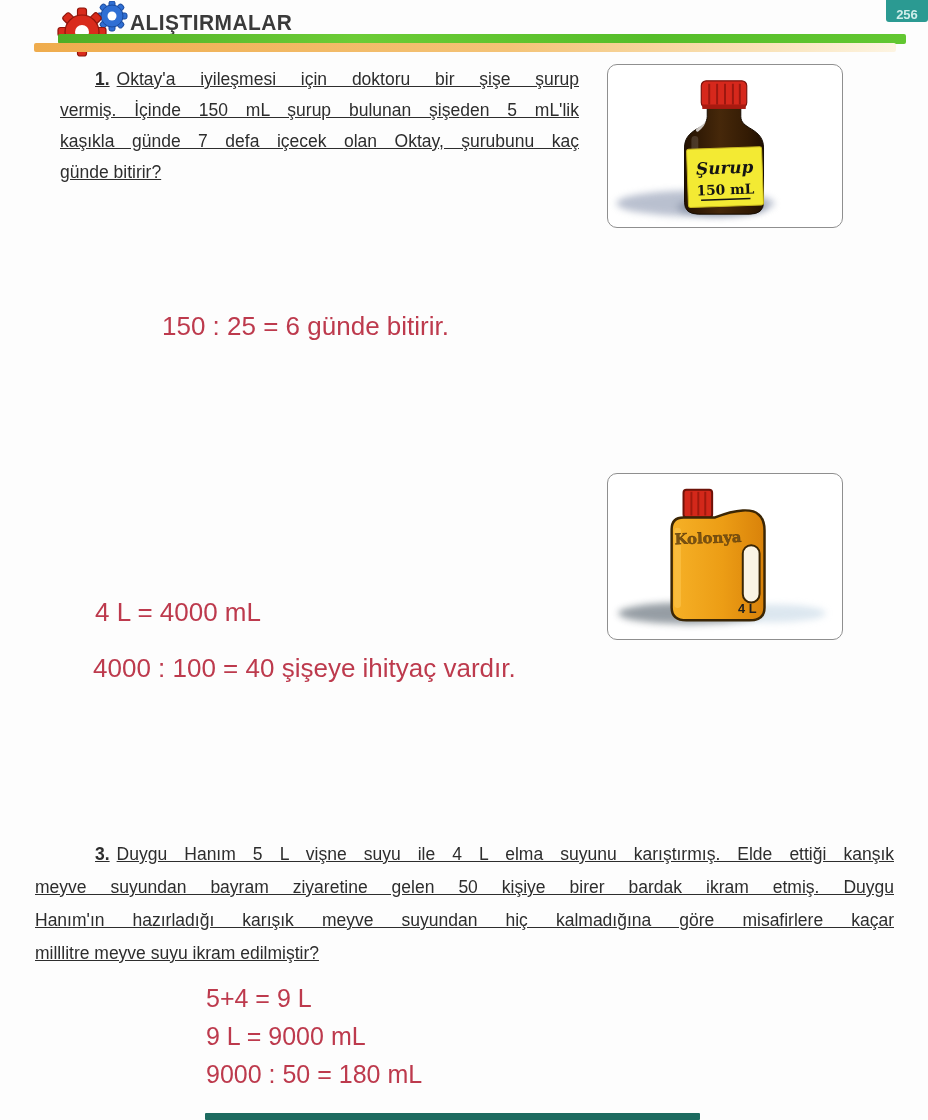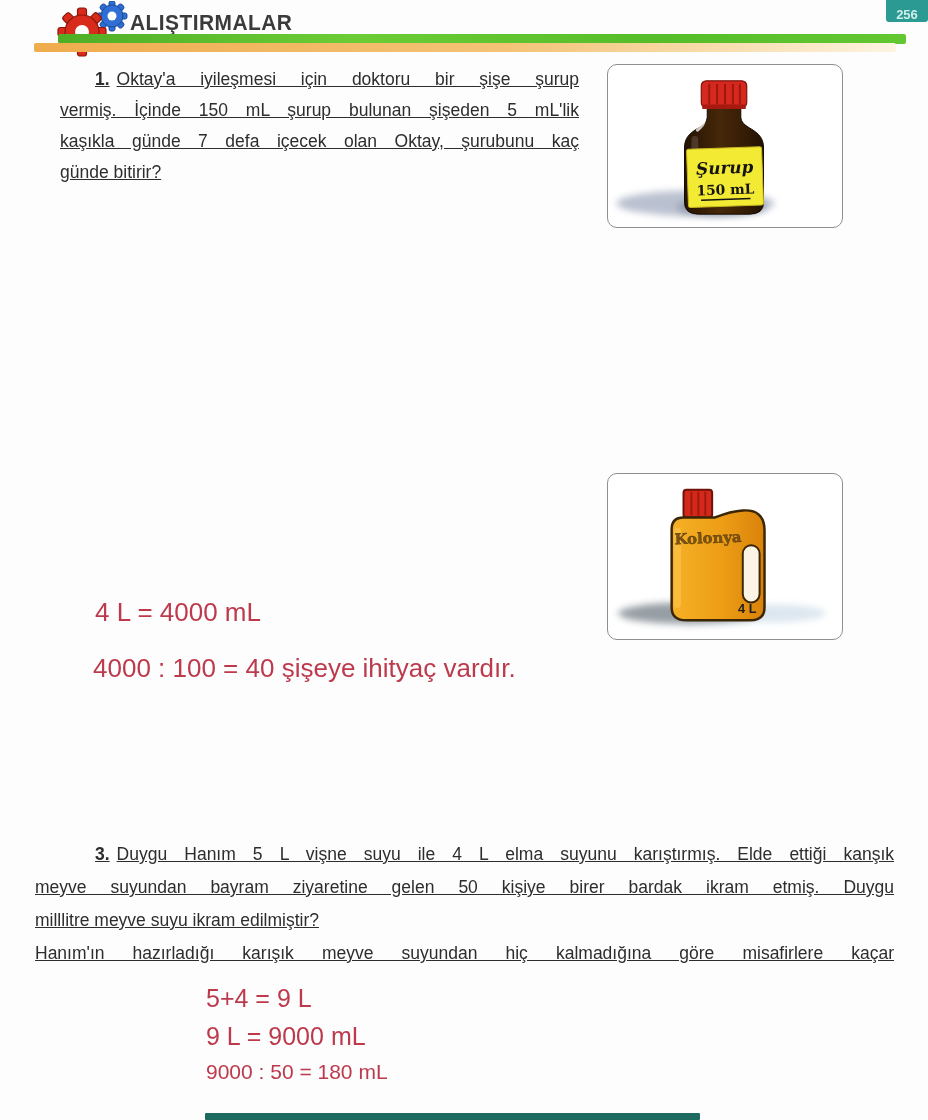--- a/index.html
+++ b/index.html
@@ -143,20 +143,21 @@
       <rect x="95" y="40" width="44" height="4.5" fill="#a81a10"></rect>
       <g transform="rotate(-2 118 113)">
         <rect x="80" y="84" width="76" height="59" rx="2" fill="#f3ea33" stroke="#c9b820" stroke-width="1"></rect>
         <text x="118" y="110" text-anchor="middle" font-family="DejaVu Serif, serif" font-weight="bold" font-style="italic" font-size="17" fill="#141414">Şurup</text>
         <text x="118" y="131" text-anchor="middle" font-family="DejaVu Serif, serif" font-weight="bold" font-size="14" fill="#141414">150 mL</text>
         <line x1="93" y1="136" x2="143" y2="136" stroke="#141414" stroke-width="1.5"></line>
       </g>
     </svg>
   </figure>
 
+  <div class="sol" style="left:162px; top:311px;">150 : 25 = 6 günde bitirir.</div>
 
 
   <figure class="figbox fig2" style="margin:0">
     <svg viewBox="0 0 236 167">
       <defs>
         <linearGradient id="jugGrad" x1="0" y1="0" x2="1" y2="0">
           <stop offset="0" stop-color="#f6b127"></stop>
           <stop offset="0.55" stop-color="#ec9d15"></stop>
           <stop offset="1" stop-color="#d9820a"></stop>
         </linearGradient>
@@ -179,23 +180,23 @@
       <text x="150" y="141" text-anchor="end" font-family="Liberation Sans, sans-serif" font-weight="bold" font-size="13" fill="#1f1f1f">4 L</text>
     </svg>
   </figure>
 
   <div class="sol" style="left:95px; top:577px;margin-top:20px;">4 L = 4000 mL</div>
   <div class="sol" style="left:93px; top:653px;">4000 : 100 = 40 şişeye ihityaç vardır.</div>
 
   <div class="ptext p3">
     <div class="pline indent"><b class="pnum">3.</b><span>Duygu Hanım 5 L vişne suyu ile 4 L elma suyunu karıştırmış. Elde ettiği kanşık</span></div>
     <div class="pline">meyve suyundan bayram ziyaretine gelen 50 kişiye birer bardak ikram etmiş. Duygu</div>
+    <div class="pline">Hanım'ın hazırladığı karışık meyve suyundan hiç kalmadığına göre misafirlere kaçar</div>
     <div class="pline last">milllitre meyve suyu ikram edilmiştir?</div>
-    <div class="pline">Hanım'ın hazırladığı karışık meyve suyundan hiç kalmadığına göre misafirlere kaçar</div>
   </div>
 
   <div class="sol" style="left:206px; top:984px; font-size:25px;">5+4 = 9 L</div>
   <div class="sol" style="left:206px; top:1022px; font-size:25px;">9 L = 9000 mL</div>
-  <div class="sol" style="left:206px; top:1060px; font-size:21px;">9000 : 50 = 180 mL</div>
+  <div class="sol" style="left:206px; top:1060px; font-size:25px;">9000 : 50 = 180 mL</div>
 
   <div class="bottom-bar"></div>
 
 </div>
 
 </body></html>

